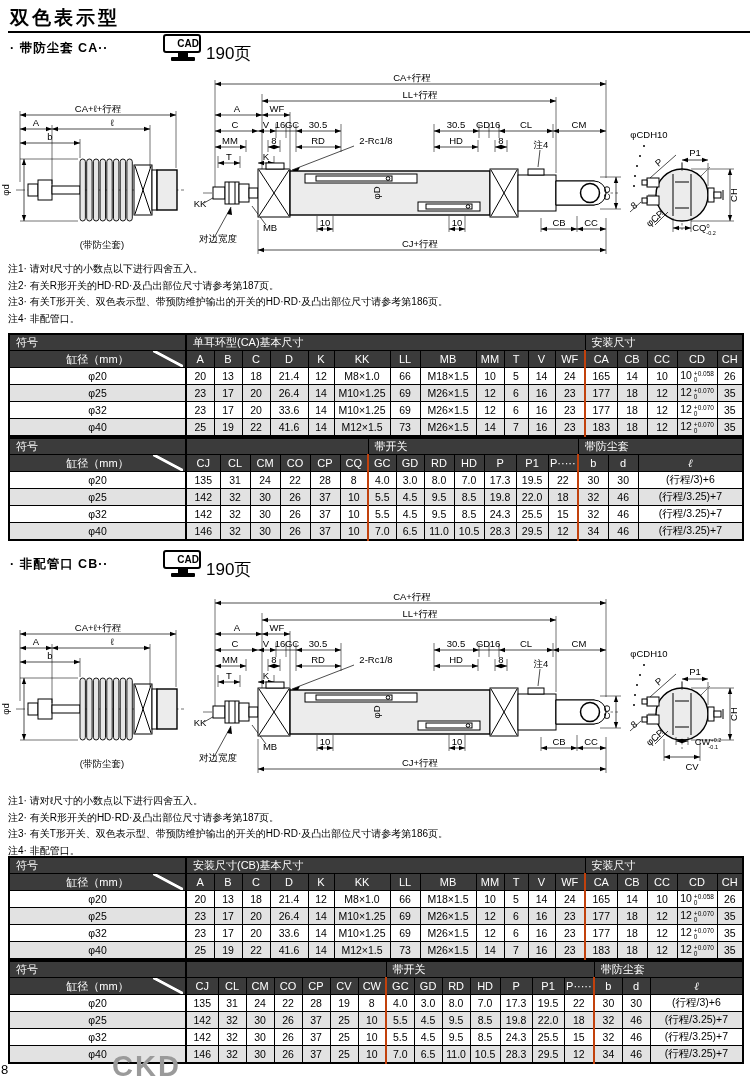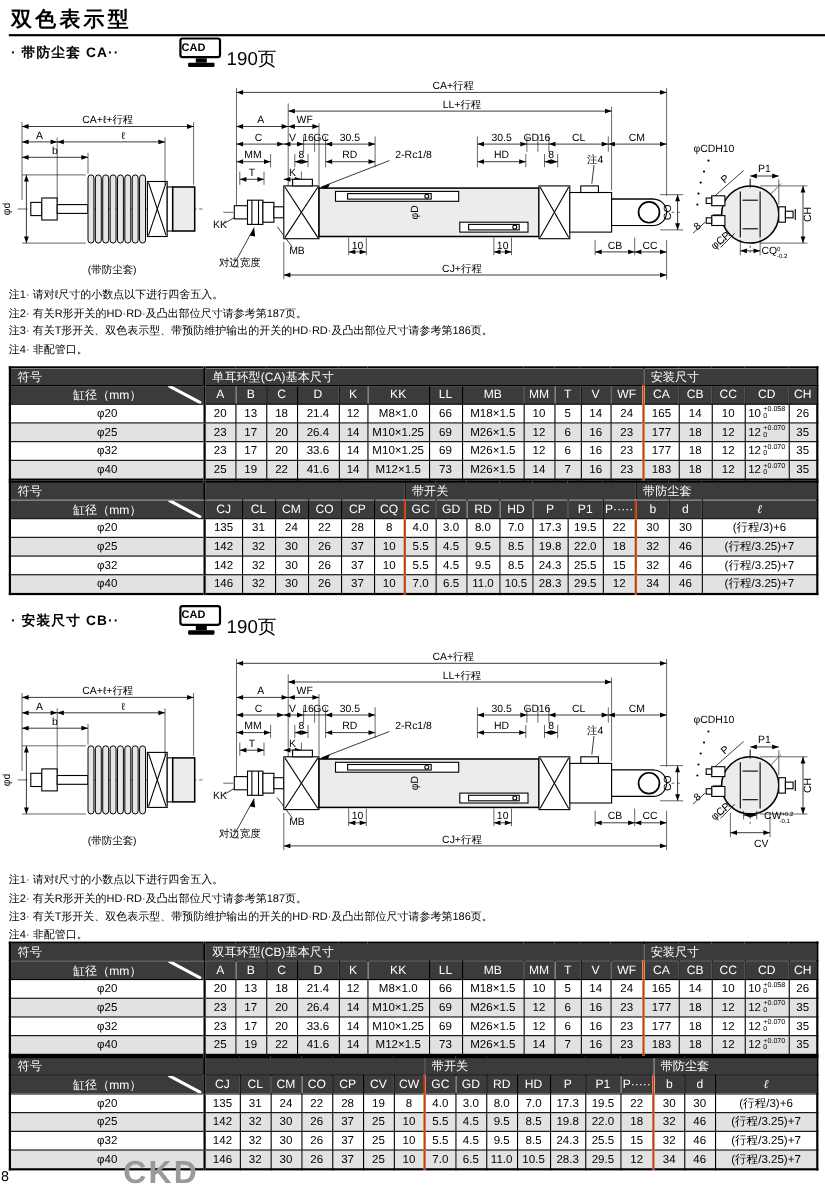--- a/index.html
+++ b/index.html
@@ -7,21 +7,21 @@
     width:750px;height:1088px;position:relative;overflow:hidden;
     background:#fff;color:#000;
     font-family:"Liberation Sans","DejaVu Sans",sans-serif;
   }
   .abs{position:absolute;}
   .page-title{left:10px;top:5px;font-size:19px;font-weight:bold;letter-spacing:3px;}
   .title-rule{left:8px;top:31px;width:742px;border-top:2px solid #000;height:0;}
   .sec-head{font-size:12.5px;font-weight:bold;letter-spacing:1px;}
   .cad{width:40px;}
   .cad-box{width:34px;height:15px;border:2px solid #000;border-radius:3px;
-    font-size:10px;font-weight:bold;text-align:left;line-height:15px;background:#fff;}
+    font-size:10px;font-weight:bold;text-align:right;line-height:15px;background:#fff;}
   .cad-stand{width:10px;height:4px;background:#000;margin:0 auto;}
   .cad-base{width:24px;height:4px;background:#000;margin:0 auto;border-radius:1px;}
   .cad-page{font-size:17px;}
   .notes{font-size:10px;line-height:16.5px;white-space:nowrap;}
   svg.drawing{position:absolute;left:0;}
   
   .ln{stroke:#000;stroke-width:1;fill:none;}
   .ln2{stroke:#000;stroke-width:1.5;fill:none;}
   .pt{fill:#fff;stroke:#000;stroke-width:1;}
   .bl{fill:#e6e6e6;stroke:#000;stroke-width:0.9;}
@@ -595,21 +595,21 @@
         <td>28.3</td>
         <td>29.5</td>
         <td>12</td>
         <td class="gs">34</td>
         <td>46</td>
         <td>(行程/3.25)+7</td>
       </tr>
     </tbody>
   </table>
 
-<div class="abs sec-head" style="left:10px;top:556px">· 安装尺寸 CB··</div>
+<div class="abs sec-head" style="left:10px;top:556px">· 非配管口 CB··</div>
 <div class="abs cad" style="left:163px;top:550px">
   <div class="cad-box">CAD</div>
   <div class="cad-stand"></div>
   <div class="cad-base"></div>
 </div>
 <div class="abs cad-page" style="left:206px;top:558px">190页</div>
 
 <svg class="drawing" style="top:588px" width="750" height="192" viewBox="0 0 750 190">
     <line class="ext" x1="215" y1="10" x2="215" y2="120"></line>
     <line class="ext" x1="262" y1="24" x2="262" y2="100"></line>
@@ -908,21 +908,21 @@
       <col style="width: 30px;">
       <col style="width: 32px;">
       <col style="width: 30px;">
       <col style="width: 30px;">
       <col style="width: 40px;">
       <col style="width: 26px;">
     </colgroup>
     <thead>
       <tr class="grp-row">
         <th colspan="1" class="grp">符号</th>
-        <th colspan="12" class="grp">双耳环型(CB)基本尺寸</th>
+        <th colspan="12" class="grp">安装尺寸(CB)基本尺寸</th>
         <th colspan="5" class="grp">安装尺寸</th>
       </tr>
       <tr>
         <th class="corner">缸径（mm）</th>
         <th>A</th>
         <th>B</th>
         <th>C</th>
         <th>D</th>
         <th>K</th>
         <th>KK</th>

